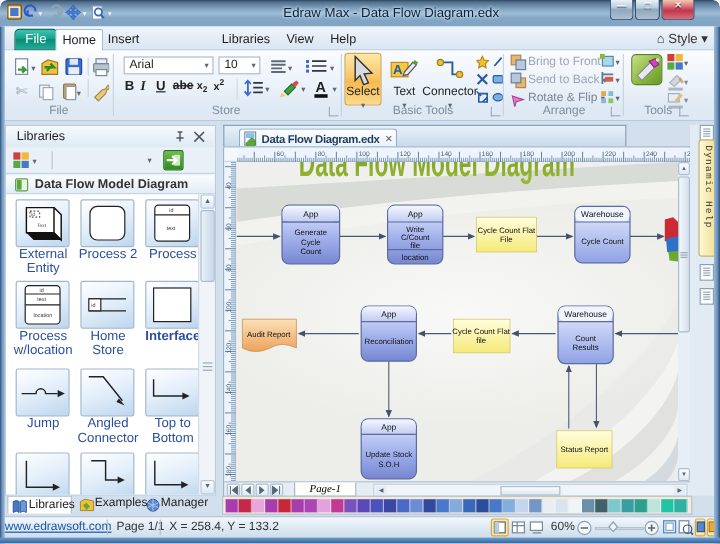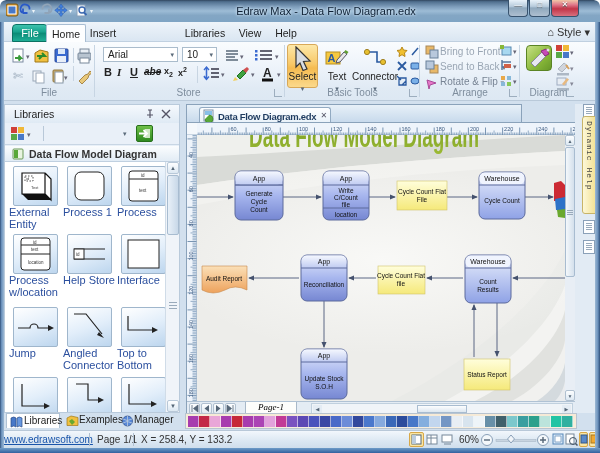--- a/index.html
+++ b/index.html
@@ -54,21 +54,21 @@
 #lpanel { left:4px; top:3px; width:176px; height:309px; background:#eef3f9; border:1px solid #b9cadb; }
 #lp-head { left:0; top:0; width:174px; height:18px; background:linear-gradient(#f5f9fd,#dfeaf4);
   font-size:10.5px; color:#222; padding:3px 0 0 9px; }
 #lp-tools { left:0; top:18px; width:174px; height:22px; background:#e9f0f8; border-bottom:1px solid #c8d6e4; }
 #lp-section { left:0; top:40px; width:174px; height:17px; background:linear-gradient(#fbfdfe,#e2ecf5);
   border-bottom:1px solid #c0d0e0; border-top:1px solid #e8f0f8; font-size:10.5px; font-weight:bold; color:#333; padding:2px 0 0 24px; }
 #gallery { left:0; top:57px; width:160px; height:250px; background:#fff; overflow:hidden; }
 #lp-scroll { left:160px; top:57px; width:14px; height:250px; background:#f0f4f9; border-left:1px solid #d0dce8; }
 .tile { position:absolute; width:45px; height:40px; border:1px solid #9fb6cc; border-radius:2px;
   background:linear-gradient(160deg, #ffffff 0%, #e2eefa 50%, #bdd6ee 100%); }
-.tlabel { position:absolute; width:54px; font-size:11px; color:#2b4f9e; line-height:12px; }
+.tlabel { position:absolute; width:54px; text-align:center; font-size:11px; color:#2b4f9e; line-height:12px; }
 
 
 #lp-tabs { left:4px; top:312px; width:180px; height:15px; }
 .ltab { position:absolute; top:0; height:15px; font-size:10px; color:#222; padding-top:1px; white-space:nowrap; }
 .ltab.sel { background:#fff; border:1px solid #b0c2d4; border-bottom:none; }
 
 
 #docarea { left:186px; top:21px; width:389px; height:292px; background:#fff; border:1px solid #8aa2ba; }
 #doctabs { left:186px; top:3px; width:336px; height:18px;
   background:linear-gradient(#e7f0f8,#c8daec); border:1px solid #8aa2ba; border-bottom:none;}
@@ -207,21 +207,21 @@
             <rect x="35" y="3" width="2.5" height="2.5"></rect>
             <rect x="35" y="7" width="2.5" height="2.5"></rect>
             <rect x="35" y="11" width="2.5" height="2.5"></rect>
           </g>
         <text x="55" y="12" font-size="7" fill="#667">▾</text>
       </svg>
       <div class="ricon" style="left:10px; top:24px; width:180px; height:16px; font-size:11px; color:#222;">
         <b style="position:absolute;left:2px;">B</b>
         <i style="position:absolute;left:15px;font-family:'Liberation Serif',serif;font-weight:bold;">I</i>
         <u style="position:absolute;left:28px;font-weight:bold;">U</u>
-        <s style="position:absolute;left:42px;font-weight:bold;font-size:10px;font-style:italic;">abe</s>
+        <s style="position:absolute;left:42px;font-weight:bold;font-size:10px;">abe</s>
         <span style="position:absolute;left:62px;font-size:9px;font-weight:bold;">x<sub style="font-size:7px;">2</sub></span>
         <span style="position:absolute;left:76px;font-size:9px;font-weight:bold;">x<sup style="font-size:7px;">2</sup></span>
       </div>
       <svg class="ricon" style="left:105px;top:24px;" width="88" height="18" viewBox="0 0 88 18">
         <rect x="0" y="-3" width="1" height="20" fill="#c8d5e2"></rect>
         <path d="M7 4 l2.5 -3 l2.5 3 M7 10 l2.5 3 l-2.5 -3 M9.5 1.5 v11" stroke="#3a6ad0" stroke-width="1.3" fill="none"></path>
         <path d="M9.5 1.5 v11 M7 10.5 l2.5 3 l2.5 -3" stroke="#3a6ad0" stroke-width="1.3" fill="none"></path>
         <g stroke="#334" stroke-width="1.4">
             <path d="M14 3 h8 M14 7 h8 M14 11 h8"></path>
           </g>
@@ -301,21 +301,21 @@
             <rect x="7" y="1" width="4" height="4" fill="#88b8d8"></rect>
             <rect x="1" y="7" width="4" height="4" fill="#88b8d8"></rect>
             <rect x="7" y="7" width="4" height="4" fill="#88c858"></rect>
             <text x="13" y="9" font-size="7" fill="#667">▾</text>
           </g>
       </svg>
       <div class="gsep" style="left:99px;"></div>
     </div>
 
     <div class="rgroup" style="left:520px; width:57px;">
-      <div class="glabel">Diagram</div>
+      <div class="glabel">Tools</div>
         <div class="launch"></div>
       <div class="ricon" style="left:6px; top:3px; width:26px; height:26px; border-radius:4px;
         background:linear-gradient(135deg,#c8e088 0%, #88b838 60%, #68982a 100%); border:1px solid #5a8424;"></div>
       <svg class="ricon" style="left:8px;top:5px;" width="24" height="24" viewBox="0 0 24 24">
         <path d="M3 16 L14 5 l4 4 L7 20 z" fill="#e8e8f0" stroke="#889"></path>
         <path d="M13 4 l5 -2 l3 5 l-4 2 z" fill="#c848b8" stroke="#883078"></path>
         <circle cx="20" cy="3" r="1.5" fill="#e8d8f0"></circle>
       </svg>
       <svg class="ricon" style="left:36px;top:3px;" width="20" height="46" viewBox="0 0 20 46">
         <rect x="0" y="0" width="6" height="6" fill="#d04038"></rect>
@@ -390,21 +390,21 @@
         </div>
         <div class="tile" style="left:116px; top:4px;">
           <svg width="43" height="38" viewBox="0 0 43 38">
               <rect x="7" y="4" width="29" height="30" rx="3" fill="#fff" stroke="#222"></rect>
               <path d="M7 12 h29" stroke="#222"></path>
               <text x="19" y="10" font-size="4.5" fill="#333">id</text>
               <text x="17" y="25" font-size="4.5" fill="#333">text</text>
             </svg>
         </div>
         <div class="tlabel" style="left:4px; top:44px;">External<br>Entity</div>
-        <div class="tlabel" style="left:58px; top:44px;">Process 1</div>
+        <div class="tlabel" style="left:58px; top:44px;">Process 2</div>
         <div class="tlabel" style="left:112px; top:44px;">Process</div>
 
         <div class="tile" style="left:8px; top:72px;">
           <svg width="43" height="38" viewBox="0 0 43 38">
               <rect x="7" y="3" width="29" height="32" rx="3" fill="#fff" stroke="#222"></rect>
               <path d="M7 10 h29 M7 19 h29" stroke="#222"></path>
               <text x="19" y="8.5" font-size="4.5" fill="#333">id</text>
               <text x="17" y="16" font-size="4.5" fill="#333">text</text>
               <text x="14" y="29" font-size="4.5" fill="#333">location</text>
             </svg>
@@ -415,22 +415,22 @@
               <rect x="6" y="14" width="10" height="10" fill="#fff" stroke="#222"></rect>
               <text x="8" y="21" font-size="4.5" fill="#333">id</text>
             </svg>
         </div>
         <div class="tile" style="left:116px; top:72px;">
           <svg width="43" height="38" viewBox="0 0 43 38">
               <rect x="6" y="5" width="31" height="28" fill="#fff" stroke="#222"></rect>
             </svg>
         </div>
         <div class="tlabel" style="left:4px; top:112px;">Process<br>w/location</div>
-        <div class="tlabel" style="left:58px; top:112px;">Help Store</div>
-        <div class="tlabel" style="left:112px; top:112px;">Interface</div>
+        <div class="tlabel" style="left:58px; top:112px;">Home Store</div>
+        <div class="tlabel" style="left:112px; top:112px;font-weight:bold;">Interface</div>
 
         <div class="tile" style="left:8px; top:145px;">
           <svg width="43" height="38" viewBox="0 0 43 38">
               <path d="M4 20 h12 a4 4 0 0 1 8 0 h10" stroke="#222" fill="none" stroke-width="1.2"></path>
               <path d="M34 17 l6 3 l-6 3 z" fill="#222"></path>
             </svg>
         </div>
         <div class="tile" style="left:62px; top:145px;">
           <svg width="43" height="38" viewBox="0 0 43 38">
               <path d="M6 6 h12 l16 20" stroke="#222" fill="none" stroke-width="1.2"></path>

